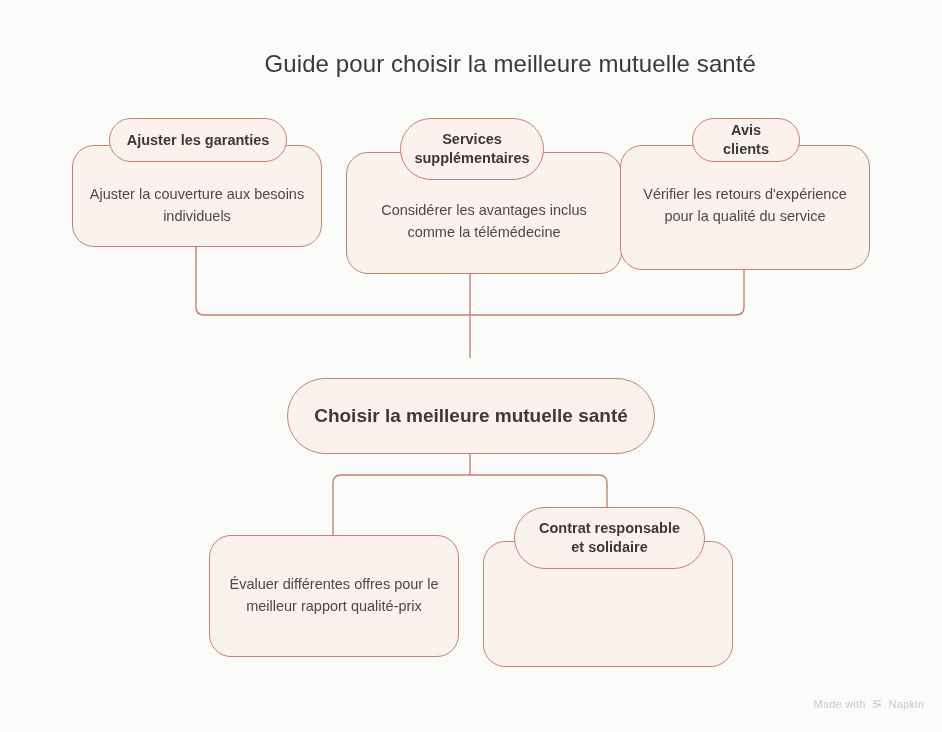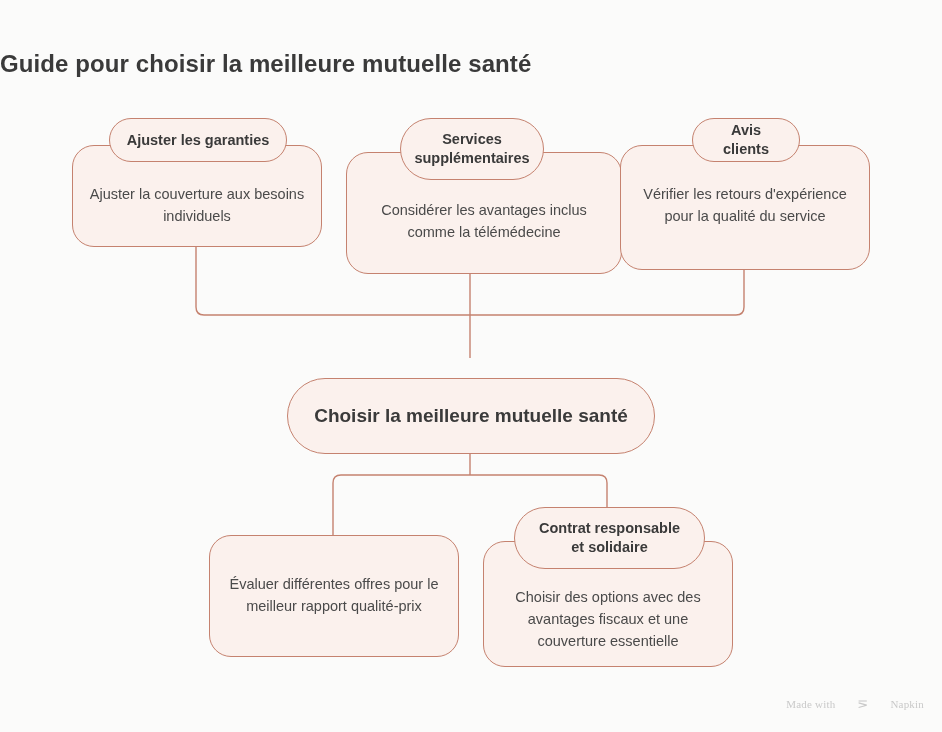--- a/index.html
+++ b/index.html
@@ -18,23 +18,23 @@
     width: 942px;
     height: 732px;
   }
 
   
   #page-title {
     position: absolute;
     left: 0;
     top: 50px;
     width: 756px;
-    text-align: left;
+    text-align: right;
     font-size: 24px;
-    font-weight: bold;
+    font-weight: normal;
     color: #3a3a3a;
     letter-spacing: 0.1px;
   }
 
   
   #connectors {
     position: absolute;
     left: 0;
     top: 0;
     width: 942px;
@@ -119,25 +119,24 @@
   #node-contrat .node-header { left: 30px; top: -35px; width: 191px; height: 62px; }
   #node-contrat .node-body   { top: 45px; }
 
   
   #watermark {
     position: absolute;
     right: 18px;
     bottom: 22px;
     display: flex;
     align-items: center;
-    gap: 21px;
+    gap: 5px;
     font-size: 11px;
     color: #c9c9c9;
     letter-spacing: 0.2px;
-    font-family: Liberation Serif, serif;
   }
   #watermark .wm-logo {
     display: inline-block;
     width: 13px;
     height: 13px;
     line-height: 13px;
     text-align: center;
     color: #c9c9c9;
     font-size: 13px;
     transform: translateY(-0.5px);
@@ -184,21 +183,20 @@
   <div class="node" id="node-center">
     <div class="center-label">Choisir la meilleure mutuelle santé</div>
   </div>
 
   <div class="node" id="node-comparer">
     <div class="node-body">Évaluer différentes offres pour le meilleur rapport qualité-prix</div>
   </div>
 
   <div class="node" id="node-contrat">
     <div class="node-header">Contrat responsable et solidaire</div>
-    <div class="node-body">Choisir des options avec des avantages fiscaux et une couverture essentielle</div>
   </div>
 
   <div id="watermark">
     <span>Made with</span>
     <span class="wm-logo">⋝</span>
     <span>Napkin</span>
   </div>
 
 </div>
 

